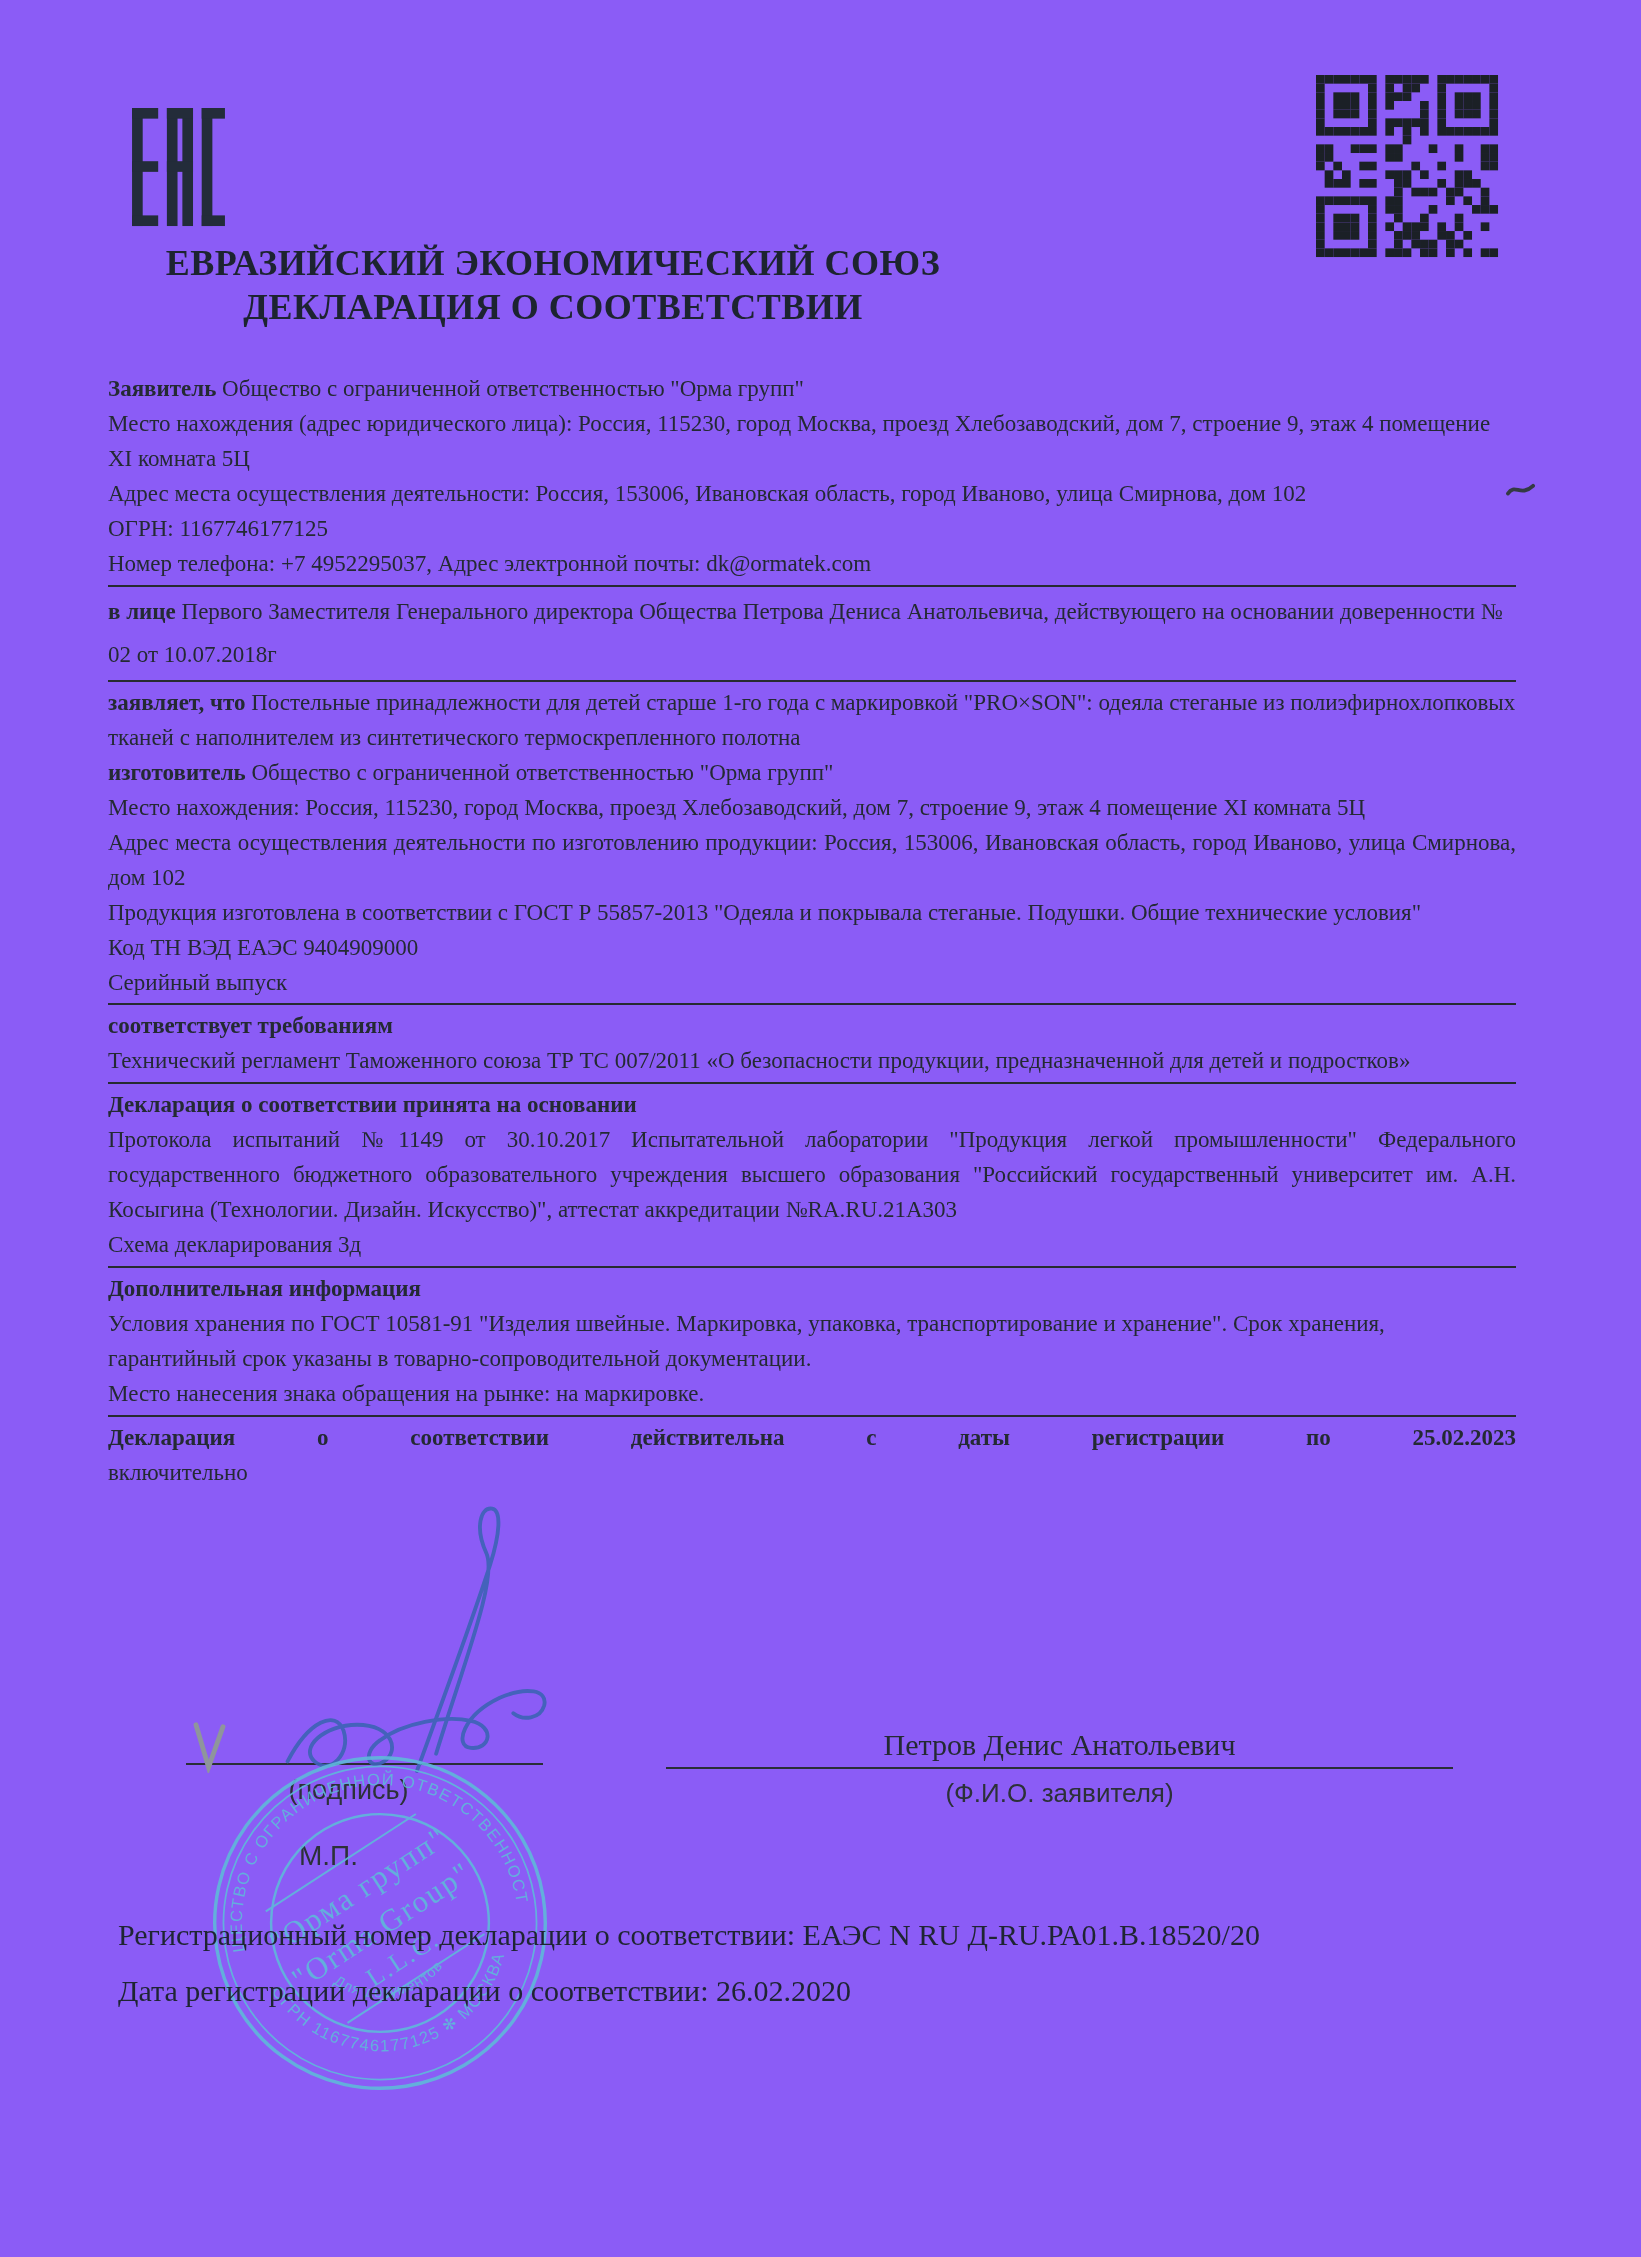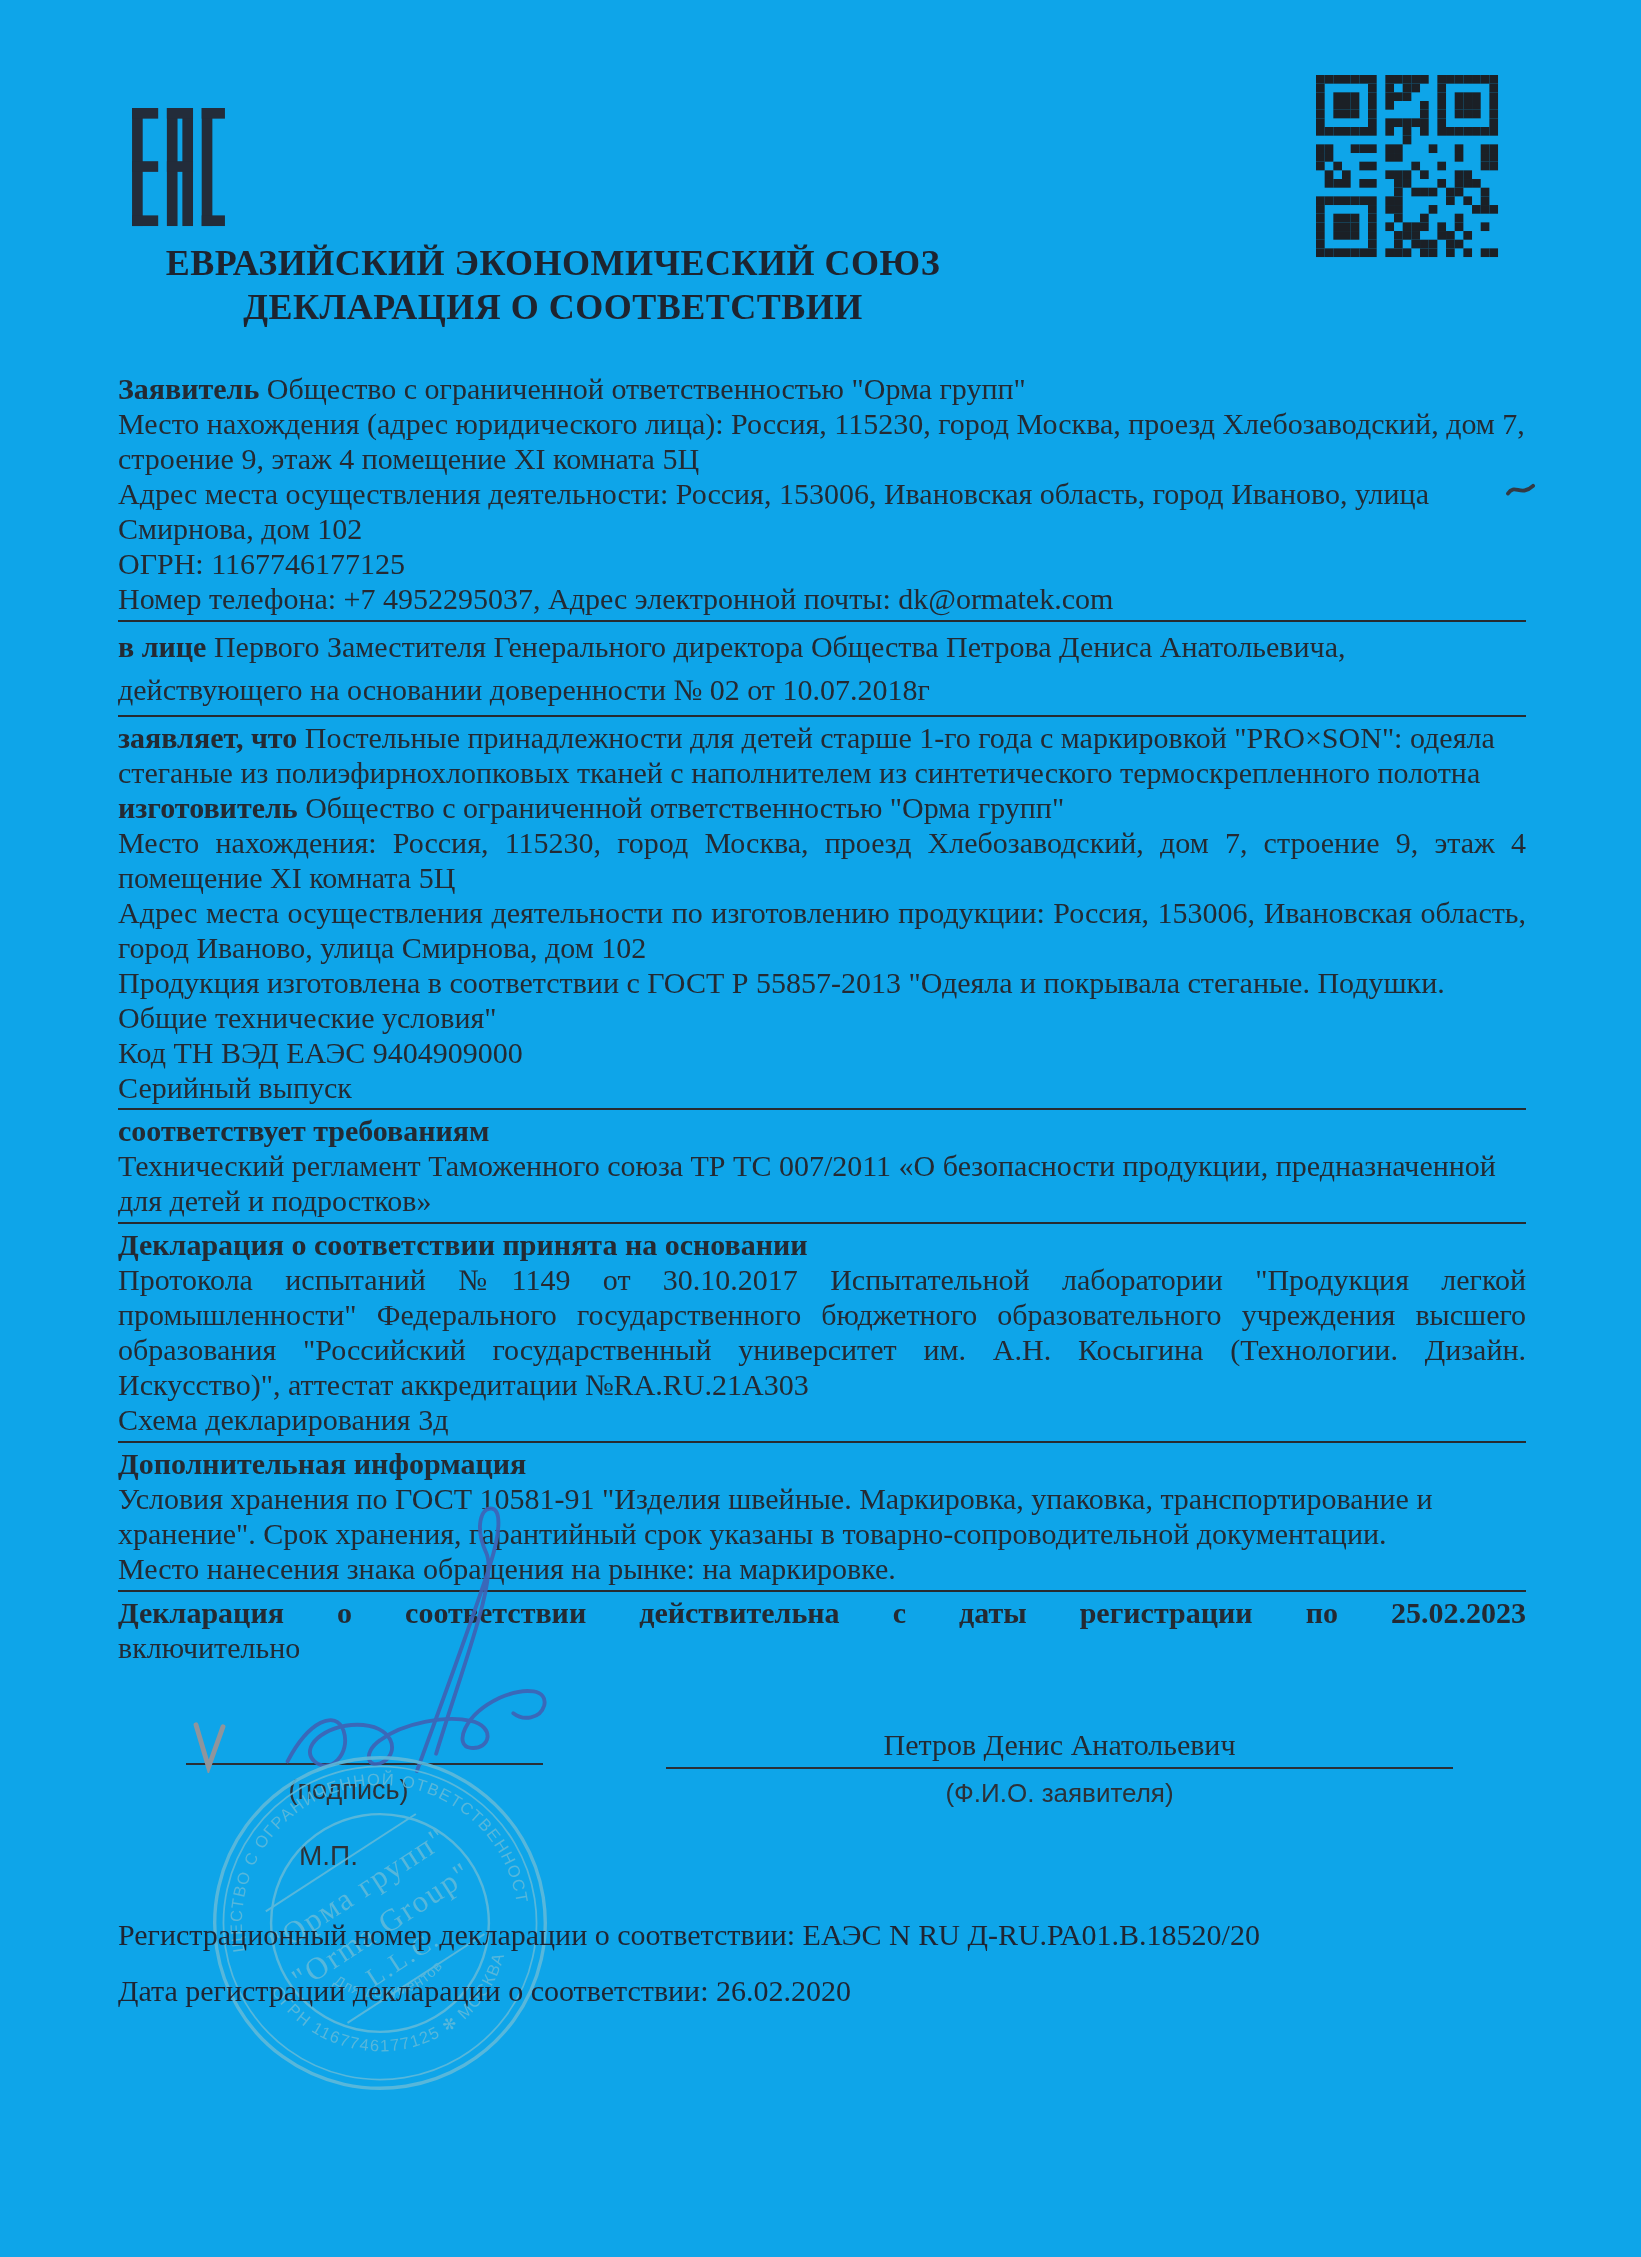--- a/index.html
+++ b/index.html
@@ -1,37 +1,37 @@
 <!DOCTYPE html>
 <html lang="ru"><head>
 <meta charset="utf-8">
 <title>Декларация о соответствии</title>
 <style>
   html,body{margin:0;padding:0;background:#e8e8e6;}
   .page{
     position:relative;
     width:1641px;height:2257px;
     margin:0 auto;
-    background:#0ea5e9;
+    background:#8b5cf6;
     font-family:"Liberation Serif", serif;
     color:#242a33;
     overflow:hidden;
   }
   
   .eac-logo{position:absolute;left:132px;top:108px;}
   .qr{position:absolute;left:1316px;top:75px;}
   .titles{
     position:absolute;left:162px;top:241px;width:782px;
     text-align:center;font-weight:bold;color:#1d2430;
     font-size:36px;line-height:44px;letter-spacing:0.5px;
   }
   
   .content{
-    position:absolute;left:118px;top:371px;width:1408px;
-    font-size:30px;line-height:35px;
+    position:absolute;left:108px;top:371px;width:1408px;
+    font-size:23px;line-height:35px;
   }
   .content p{margin:0;}
   .lead{font-weight:bold;}
   .rule{border-top:2.9px solid #262b31;margin:3.9px 0 2.9px 0;}
   .spread{line-height:43px;}
   .just{text-align:justify;}
   .hsec{font-weight:bold;margin:5.8px 0 9.7px 0;}
   .validity{
     font-weight:bold;margin-top:3.9px;
     text-align:justify;text-align-last:justify;

